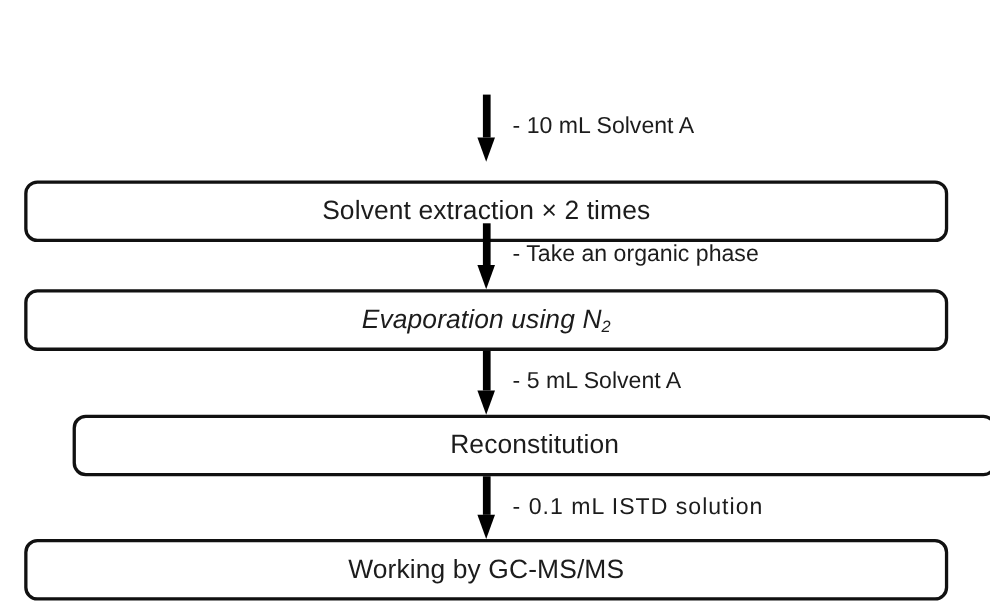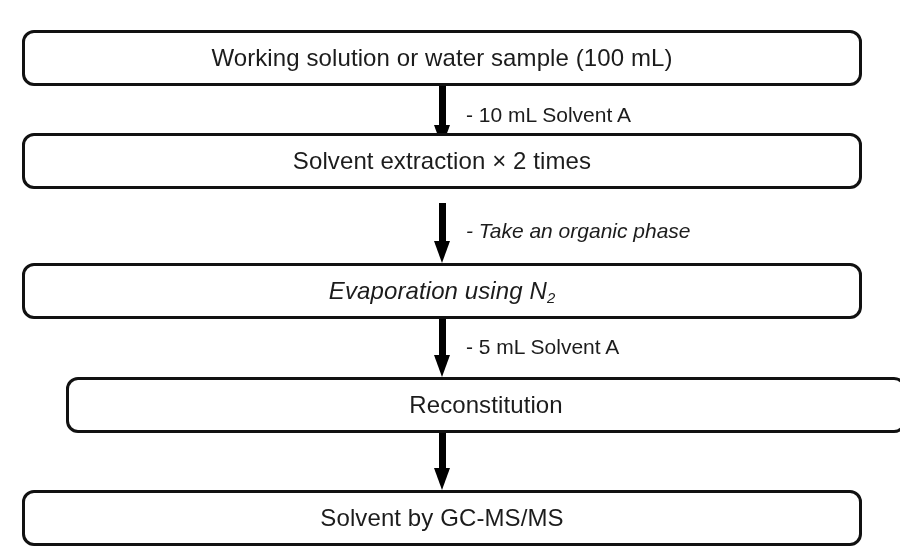--- a/index.html
+++ b/index.html
@@ -45,21 +45,21 @@
   }
   .node-label sub {
     font-size: 0.62em;
     vertical-align: baseline;
     position: relative;
     top: 0.28em;
     letter-spacing: 0;
   }
 
   .node-1 { top: 30px;  }
-  .node-2 { top: 133px; }
+  .node-2 { top: 164px; }
   .node-3 { top: 263px; font-style: italic; }
   .node-4 { top: 377px; margin-left: 44px; }
   .node-5 { top: 490px; }
 
   
   .arrow {
     position: absolute;
     left: 434px;      
     width: 17px;
   }
@@ -94,32 +94,29 @@
   
   .edge-label {
     position: absolute;
     left: 466px;
     font-size: 21px;
     line-height: 1;
     color: #1c1c1c;
     white-space: nowrap;
   }
   .label-1 { top: 104px; }
-  .label-2 { top: 220px; font-style: italic; }
+  .label-2 { top: 220px; }
   .label-3 { top: 336px; }
   .label-4 { top: 450px; letter-spacing: 0.9px; }
 </style>
 </head>
 <body>
 
 <div id="flowchart">
 
-  <div class="node node-1">
-    <span class="node-label">Working solution or water sample (100 mL)</span>
-  </div>
 
   <div class="arrow arrow-1">
     <div class="shaft"></div>
     <div class="head"></div>
   </div>
   <div class="edge-label label-1">- 10 mL Solvent A</div>
 
   <div class="node node-2">
     <span class="node-label">Solvent extraction × 2 times</span>
   </div>
@@ -141,18 +138,19 @@
   <div class="edge-label label-3">- 5 mL Solvent A</div>
 
   <div class="node node-4">
     <span class="node-label">Reconstitution</span>
   </div>
 
   <div class="arrow arrow-4">
     <div class="shaft"></div>
     <div class="head"></div>
   </div>
+  <div class="edge-label label-4">- 0.1 mL ISTD solution</div>
 
   <div class="node node-5">
-    <span class="node-label">Solvent by GC-MS/MS</span>
+    <span class="node-label">Working by GC-MS/MS</span>
   </div>
 
 </div>
 
 </body></html>

